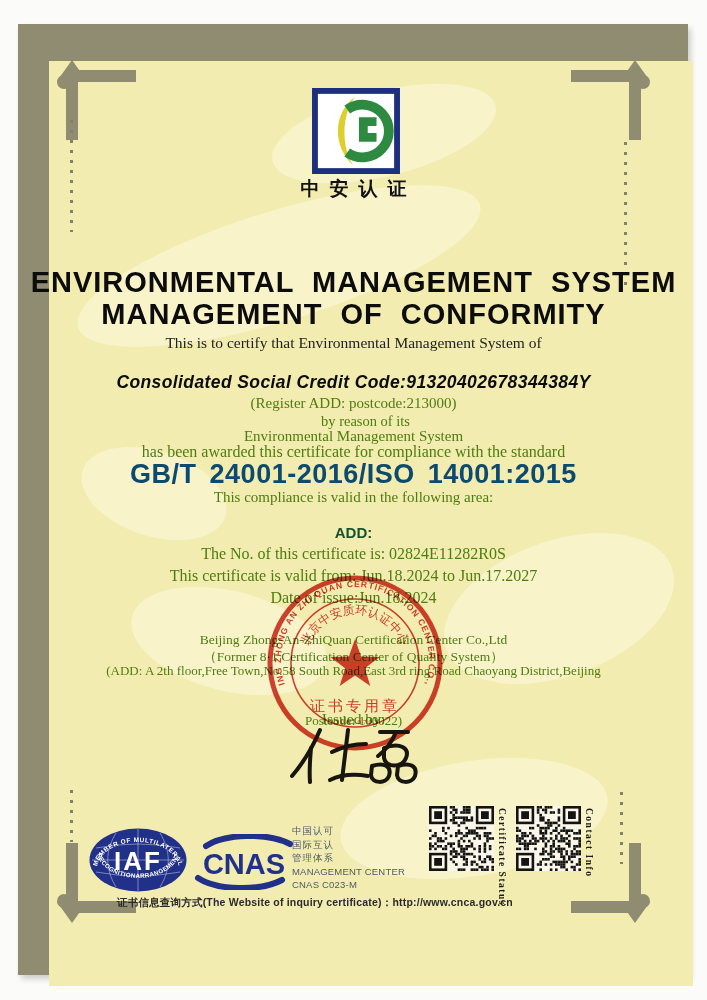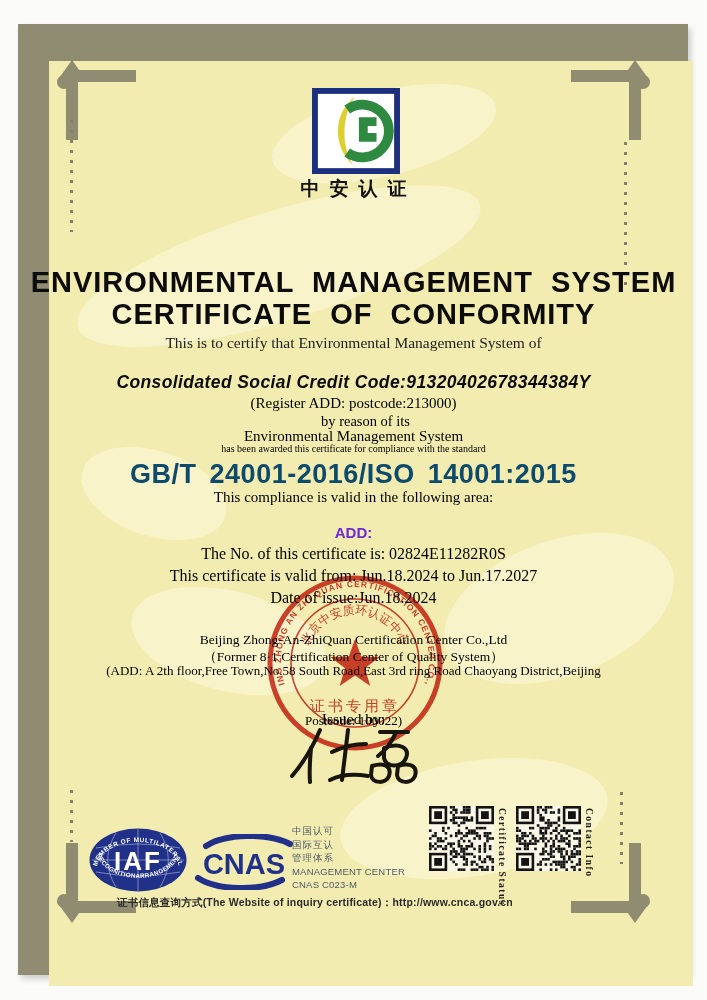--- a/index.html
+++ b/index.html
@@ -1,33 +1,33 @@
 <!DOCTYPE html>
 <html><head>
 <meta charset="utf-8">
 <style>
   html,body{margin:0;padding:0;}
   body{width:707px;height:1000px;position:relative;background:#fbfbf9;font-family:"Liberation Serif",serif;overflow:hidden;}
   .cert{position:absolute;left:18px;top:24px;width:670px;height:951px;background:#8f8c72;box-shadow:3px 4px 6px rgba(0,0,0,.18);}
   .paper{position:absolute;left:31px;top:37px;width:644px;height:925px;background:#f3ecb0;overflow:hidden;}
   .blob{position:absolute;background:#faf5d2;border-radius:50%;opacity:.75;}
   
-  .ln{position:absolute;left:0;width:707px;text-align:center;color:#000000;}
+  .ln{position:absolute;left:0;width:707px;text-align:center;color:#4d7c0f;}
   .sans{font-family:"Liberation Sans",sans-serif;}
   .title{font-weight:bold;font-size:29px;letter-spacing:1px;word-spacing:9px;color:#0c0c0c;}
   .t1{top:266px;} .t2{top:298px;}
   .certify{top:334px;font-size:15.5px;color:#222;}
   .credit{top:372px;font-weight:bold;font-size:17.5px;letter-spacing:.4px;color:#0c0c0c;font-style:italic;}
   .register{top:395px;font-size:15px;}
   .reason{top:413px;font-size:14.5px;padding-left:12px;}
   .system{top:428px;font-size:15px;}
-  .awarded{top:443px;font-size:10px;}
+  .awarded{top:443px;font-size:16px;}
   .standard{top:459px;font-weight:bold;font-size:27px;letter-spacing:.5px;word-spacing:5px;color:#0c4a6e;}
   .validarea{top:489px;font-size:15px;}
-  .addlabel{top:524px;font-weight:bold;font-size:15px;color:#6d28d9;}
+  .addlabel{top:524px;font-weight:bold;font-size:15px;color:#14532d;}
   .certno{top:545px;font-size:16px;}
   .validity{top:567px;font-size:16px;}
   .issuedate{top:589px;font-size:16px;}
   .iss1{top:632px;font-size:13.5px;}
   .iss2{top:648px;font-size:13.5px;}
   .iss3{top:663px;font-size:13px;}
   .iss4{top:713px;font-size:13px;}
   .issuedby{top:710px;font-size:15.5px;}
   .logocap{top:176px;font-family:"Liberation Sans",sans-serif;font-weight:bold;font-size:19px;letter-spacing:10px;text-indent:10px;color:#111;}
   .toplogo{position:absolute;left:312px;top:88px;width:88px;height:86px;}
@@ -99,21 +99,21 @@
 
 <svg class="toplogo" viewBox="0 0 90 88">
   <rect x="3" y="3" width="84" height="82" fill="#ffffff" stroke="#1d3080" stroke-width="6"></rect>
   <path d="M44,9 C21,26 21,60 42,79 C30,60 30,28 44,9 Z" fill="#ddcf2e"></path>
   <path d="M36,22 A27,27 0 1 1 36,66" stroke="#2f8a41" stroke-width="10" fill="none"></path>
   <path d="M48,30 h18 v9 h-9 v7 h9 v9 h-18 z" fill="#2f8a41"></path>
 </svg>
 <div class="ln logocap">中安认证</div>
 
 <div class="ln sans title t1">ENVIRONMENTAL MANAGEMENT SYSTEM</div>
-<div class="ln sans title t2">CERTIFICATE OF CONFORMITY</div>
+<div class="ln sans title t2">MANAGEMENT OF CONFORMITY</div>
 <div class="ln certify">This is to certify that Environmental Management System of</div>
 
 <div class="ln sans credit">Consolidated Social Credit Code:91320402678344384Y</div>
 <div class="ln register">(Register ADD: postcode:213000)</div>
 <div class="ln reason">by reason of its</div>
 <div class="ln system">Environmental Management System</div>
 <div class="ln awarded">has been awarded this certificate for compliance with the standard</div>
 <div class="ln sans standard">GB/T 24001-2016/ISO 14001:2015</div>
 <div class="ln validarea">This compliance is valid in the following area:</div>
 <div class="ln sans addlabel">ADD:</div>

